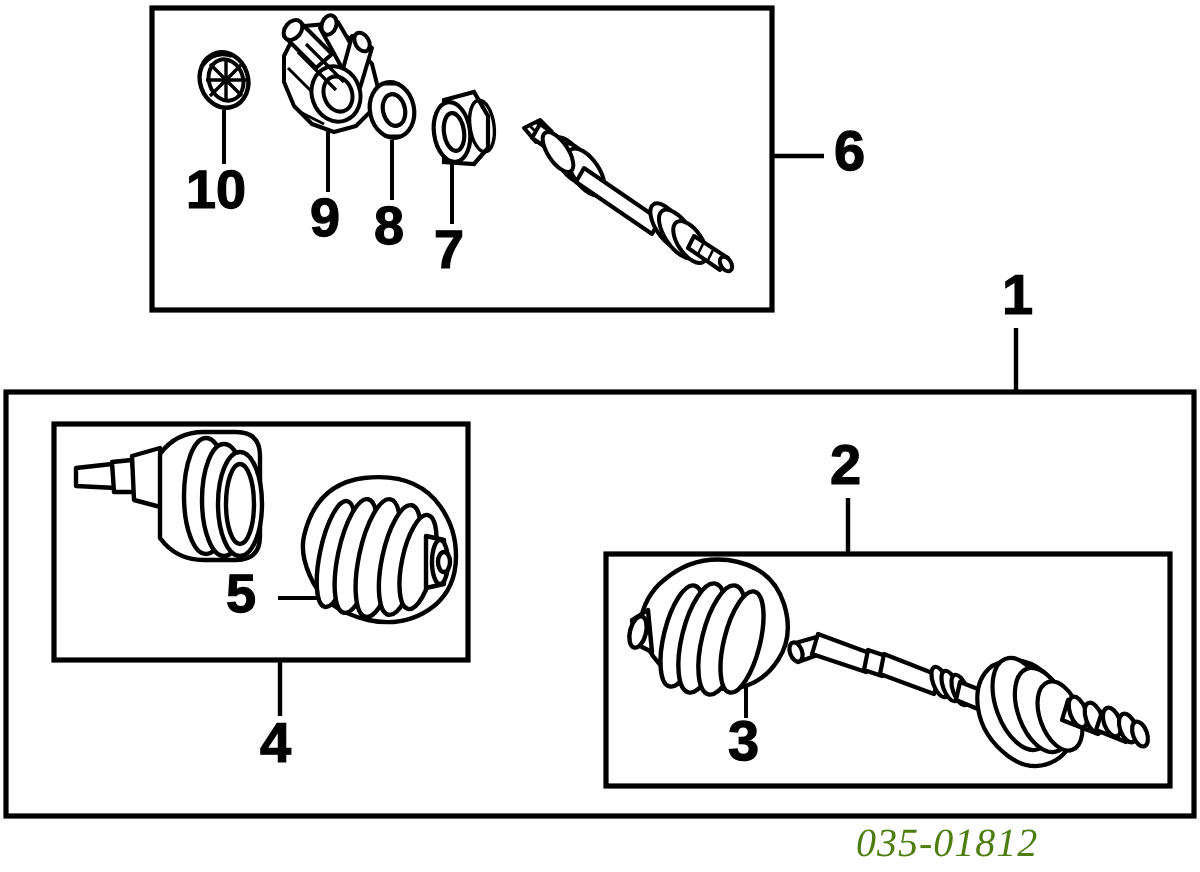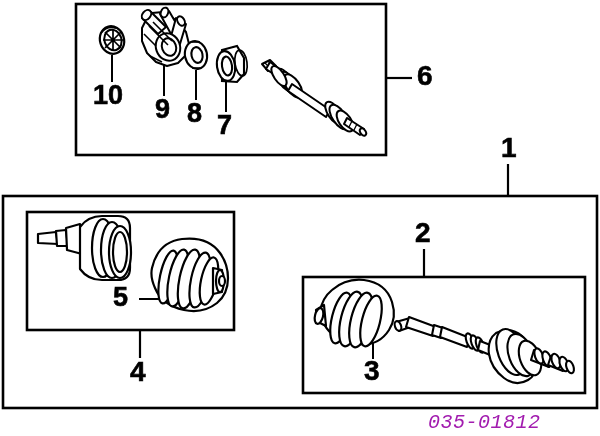--- a/index.html
+++ b/index.html
@@ -27,23 +27,23 @@
     position: absolute;
     font-family: "Liberation Sans", sans-serif;
     font-weight: bold;
     color: #000000;
     line-height: 1;
     white-space: nowrap;
     -webkit-text-stroke: 0.6px #000000;
   }
   .caption {
     position: absolute;
-    font-family: Liberation Mono, monospace;
+    font-family: Liberation Serif, serif;
     font-style: italic;
-    color: #a21caf;
+    color: #4d7c0f;
     white-space: nowrap;
     letter-spacing: 0.5px;
   }
 </style>
 </head>
 <body>
 
 <div id="diagram-root">
 
   <svg class="svg-layer" viewBox="0 0 600 436" xmlns="http://www.w3.org/2000/svg">

